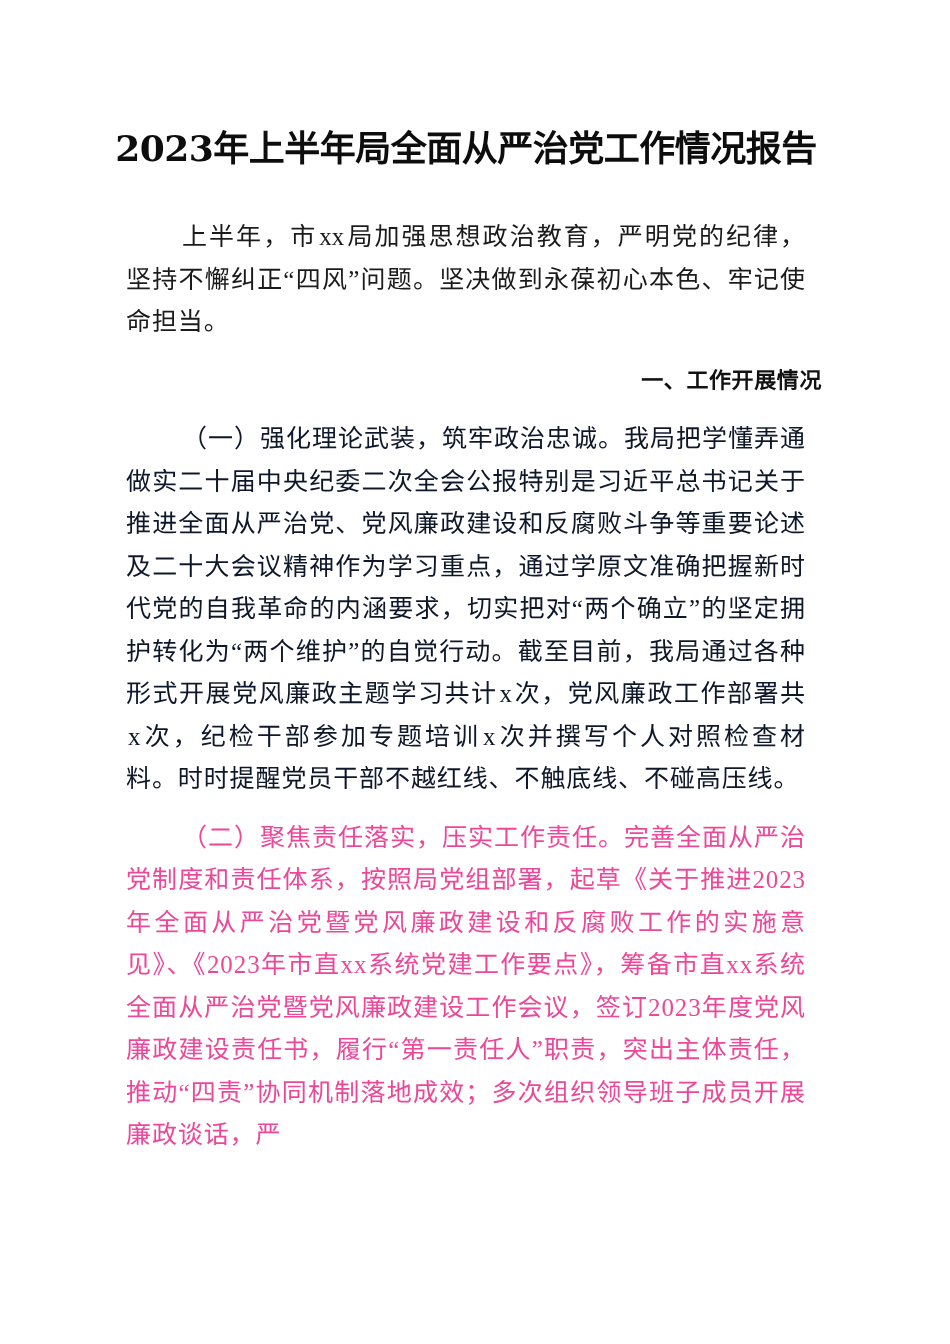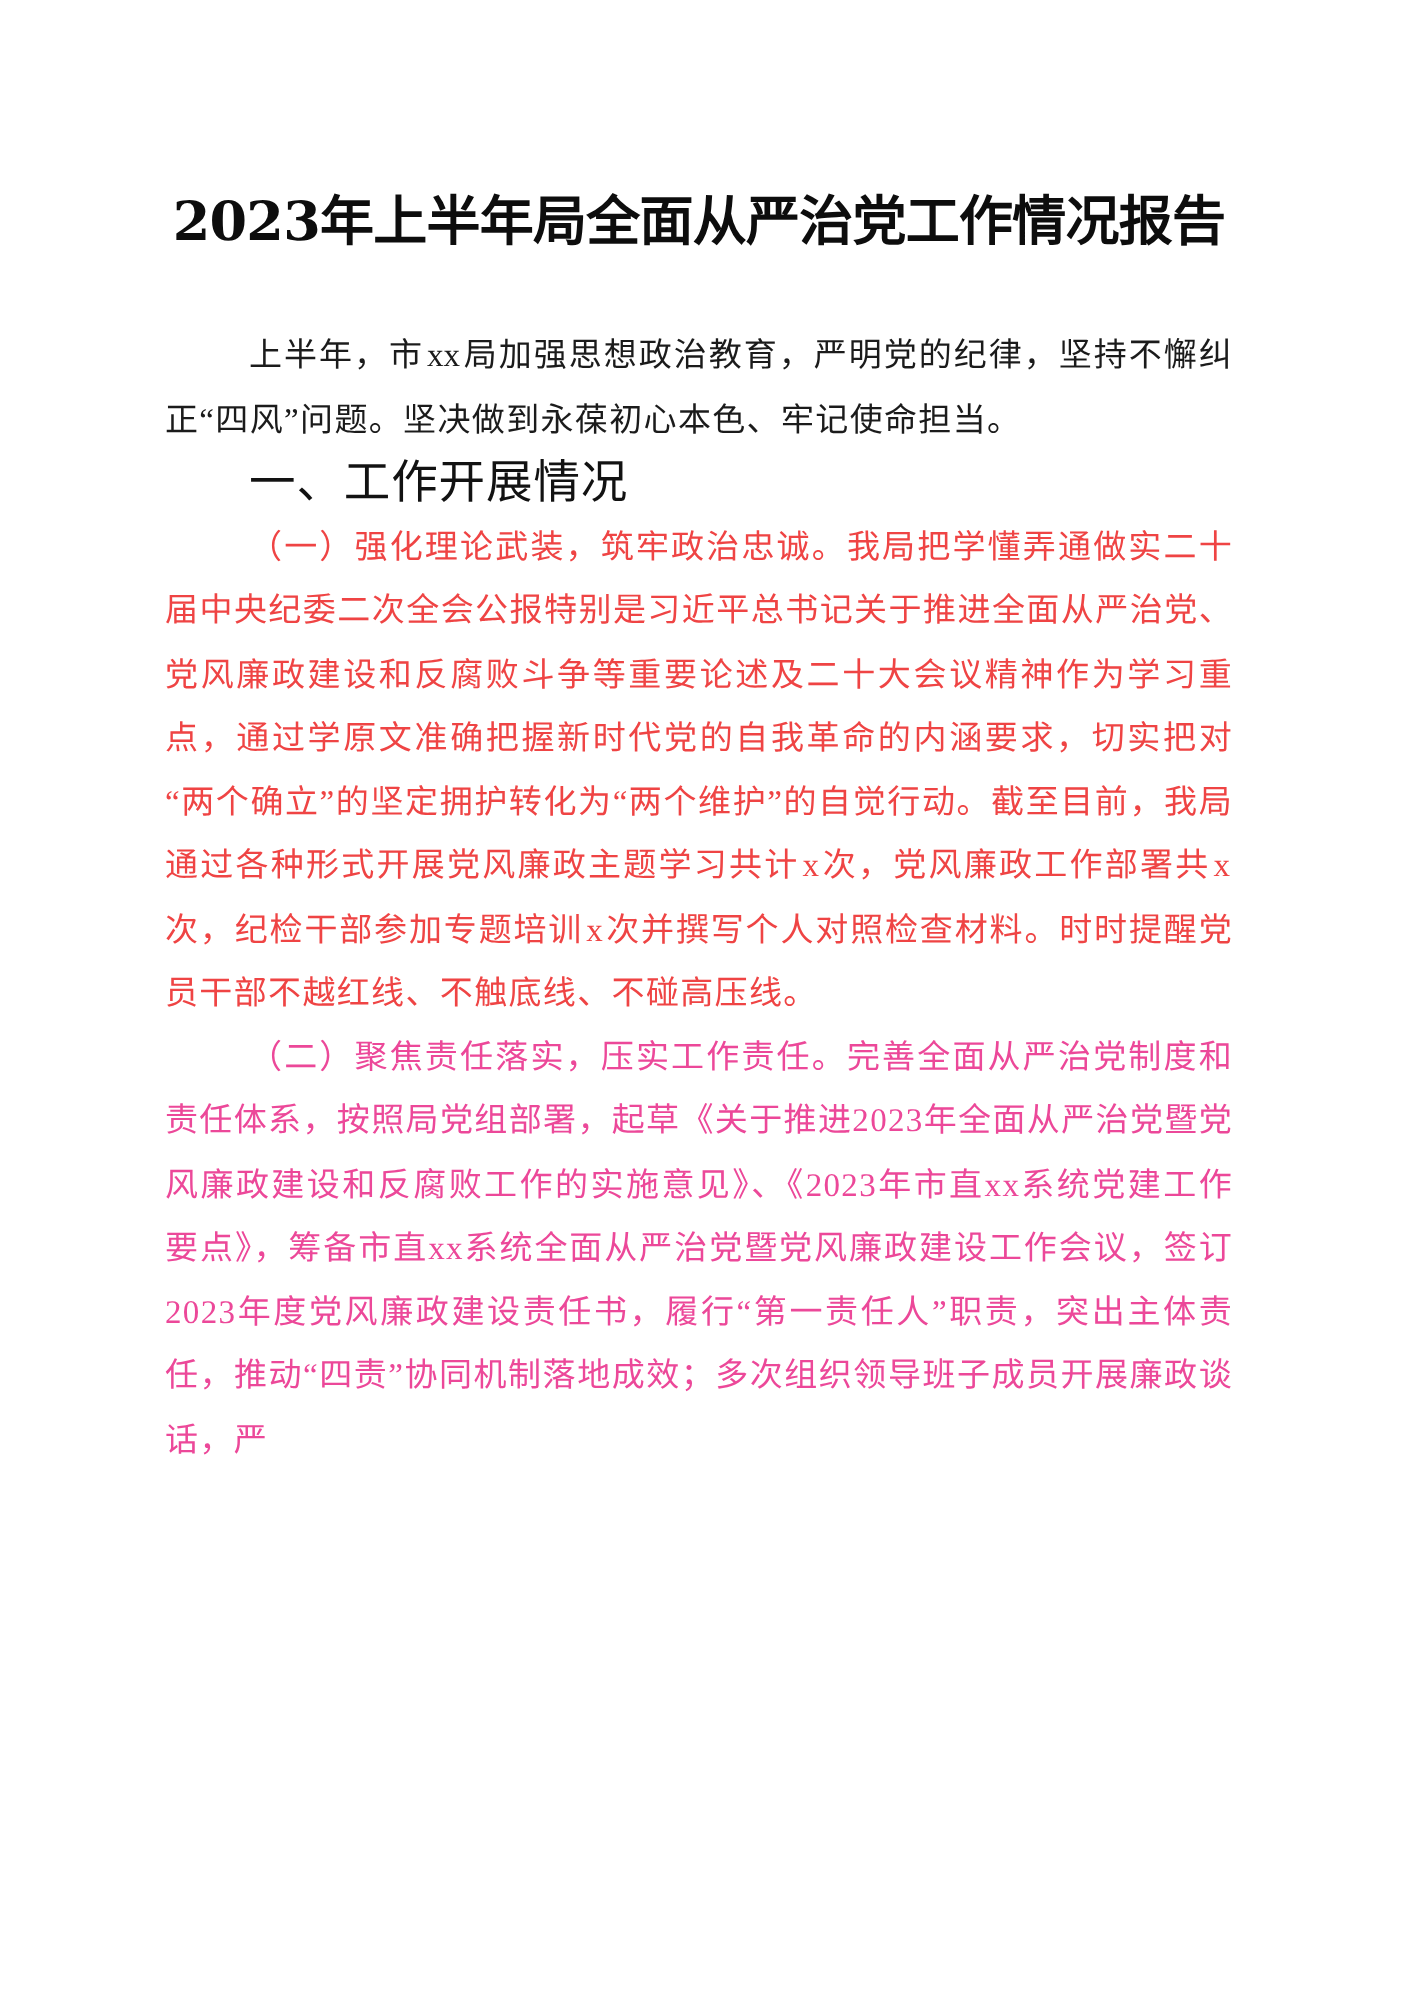--- a/index.html
+++ b/index.html
@@ -44,47 +44,47 @@
     display: block;
     letter-spacing: -0.5px;
   }
 
   .doc-title .title-line-2 {
     display: block;
   }
 
   
   .para {
-    margin: 0;
+    margin: 16px;
     font-family: "Liberation Serif", "DejaVu Serif", serif;
-    font-size: 22px;
+    font-size: 25px;
     line-height: 42.5px;
     color: #1b1b1b;
     text-align: justify;
     text-justify: inter-ideograph;
     text-indent: 56px;
     letter-spacing: 0.9px;
     -webkit-font-smoothing: antialiased;
   }
 
   .para.first-para {
     margin-top: 42px;
   }
 
   
   .section-heading {
     margin: 0;
     font-family: "Liberation Sans", "DejaVu Sans", sans-serif;
-    font-size: 31px;
+    font-size: 22px;
     line-height: 42.5px;
-    font-weight: normal;
+    font-weight: bold;
     color: #121212;
     text-indent: 56px;
     letter-spacing: 0.6px;
-    text-align: left;
+    text-align: right;
   }
 
   
   .lat {
     font-family: "Liberation Serif", "DejaVu Serif", serif;
     padding: 0 2px;
     letter-spacing: 0;
   }
 </style>
 </head>
@@ -95,19 +95,19 @@
   <div class="doc-body">
 
     <h1 class="doc-title" style="color: rgb(13, 13, 13);">
       <span class="title-line-1">2023年上半年局全面从严治党工作情况报告</span>
     </h1>
 
     <p class="para first-para" style="color: rgb(27, 27, 27);">上半年，市<span class="lat">xx</span>局加强思想政治教育，严明党的纪律，坚持不懈纠正“四风”问题。坚决做到永葆初心本色、牢记使命担当。</p>
 
     <p class="section-heading" style="color: rgb(18, 18, 18);">一、工作开展情况</p>
 
-    <p class="para" style="color: #ef4444;">（一）强化理论武装，筑牢政治忠诚。我局把学懂弄通做实二十届中央纪委二次全会公报特别是习近平总书记关于推进全面从严治党、党风廉政建设和反腐败斗争等重要论述及二十大会议精神作为学习重点，通过学原文准确把握新时代党的自我革命的内涵要求，切实把对“两个确立”的坚定拥护转化为“两个维护”的自觉行动。截至目前，我局通过各种形式开展党风廉政主题学习共计<span class="lat">x</span>次，党风廉政工作部署共<span class="lat">x</span>次，纪检干部参加专题培训<span class="lat">x</span>次并撰写个人对照检查材料。时时提醒党员干部不越红线、不触底线、不碰高压线。</p>
+    <p class="para" style="color: #0f172a;">（一）强化理论武装，筑牢政治忠诚。我局把学懂弄通做实二十届中央纪委二次全会公报特别是习近平总书记关于推进全面从严治党、党风廉政建设和反腐败斗争等重要论述及二十大会议精神作为学习重点，通过学原文准确把握新时代党的自我革命的内涵要求，切实把对“两个确立”的坚定拥护转化为“两个维护”的自觉行动。截至目前，我局通过各种形式开展党风廉政主题学习共计<span class="lat">x</span>次，党风廉政工作部署共<span class="lat">x</span>次，纪检干部参加专题培训<span class="lat">x</span>次并撰写个人对照检查材料。时时提醒党员干部不越红线、不触底线、不碰高压线。</p>
 
     <p class="para" style="color: #ec4899;">（二）聚焦责任落实，压实工作责任。完善全面从严治党制度和责任体系，按照局党组部署，起草《关于推进2023年全面从严治党暨党风廉政建设和反腐败工作的实施意见》、《2023年市直xx系统党建工作要点》，筹备市直xx系统全面从严治党暨党风廉政建设工作会议，签订2023年度党风廉政建设责任书，履行“第一责任人”职责，突出主体责任，推动“四责”协同机制落地成效；多次组织领导班子成员开展廉政谈话，严</p>
 
   </div>
 
 </div>
 
 </body></html>

